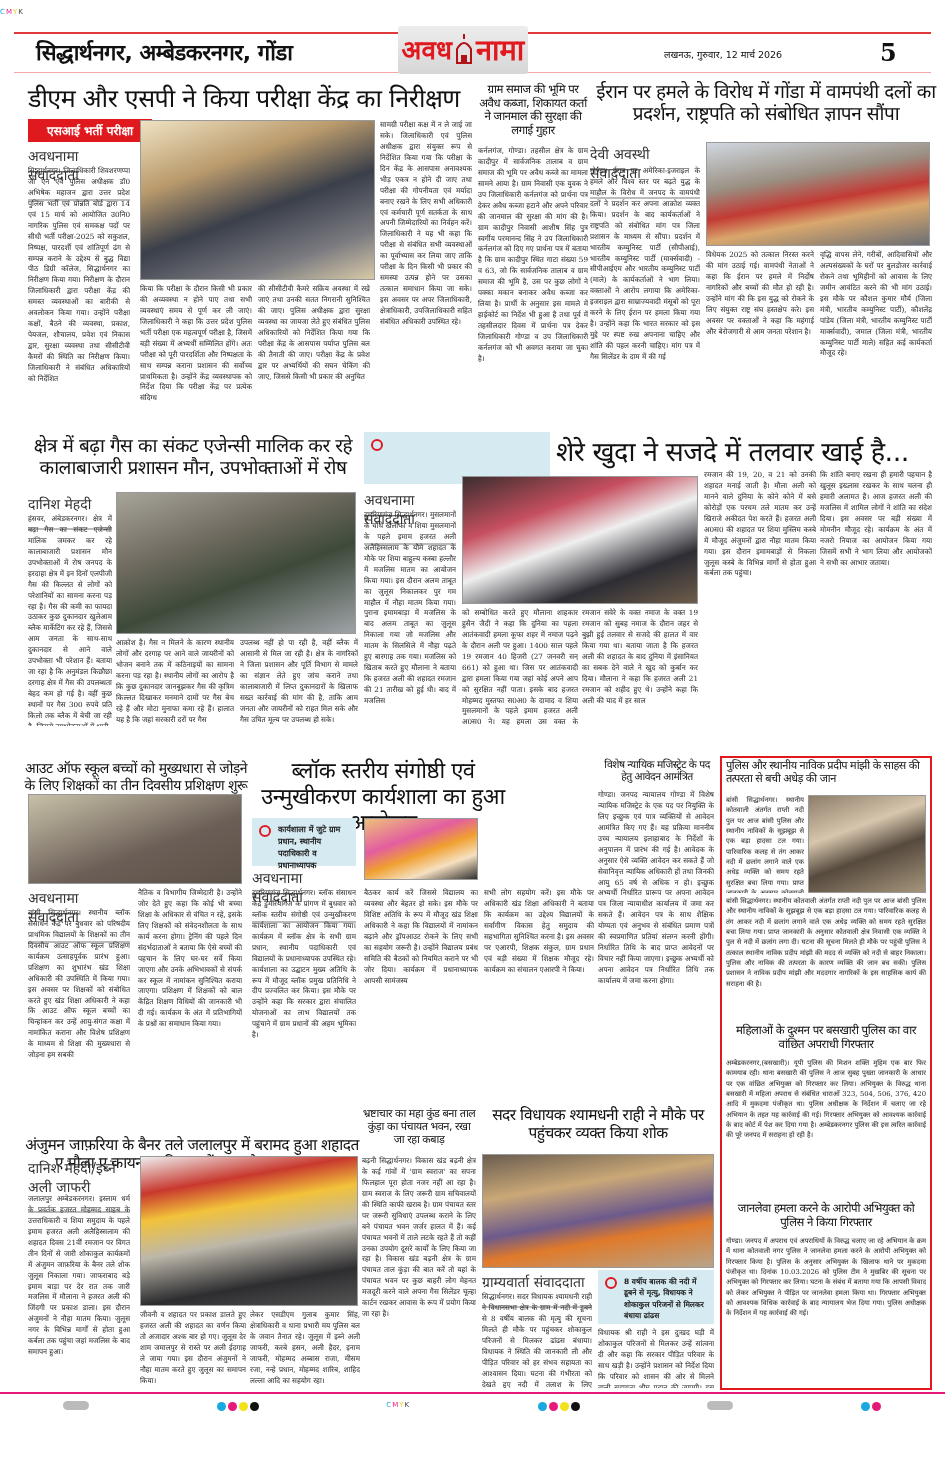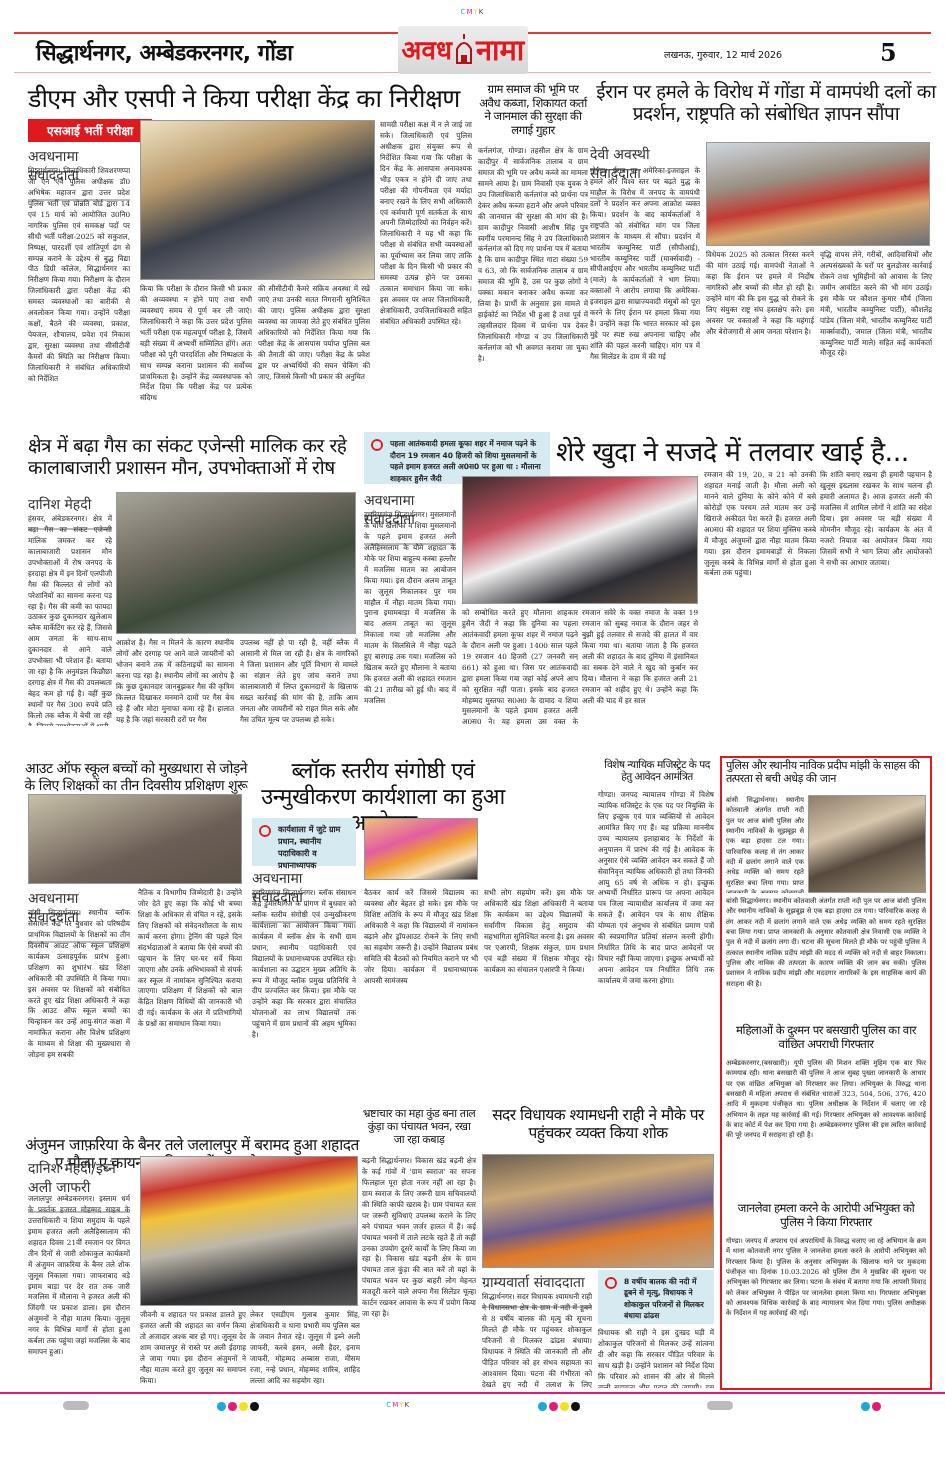--- a/index.html
+++ b/index.html
@@ -1,18 +1,18 @@
 <!DOCTYPE html>
 <html><head>
 <meta charset="utf-8">
 <style>
 *{box-sizing:border-box;margin:0;padding:0}
 body{width:945px;height:1473px;background:#fff;font-family:"DejaVu Sans",sans-serif;color:#111;position:relative;overflow:hidden}
 .abs{position:absolute}
-.cmyk{font-size:7px;letter-spacing:1px;color:#888;text-align:center}
+.cmyk{font-size:7px;letter-spacing:1px;color:#888;}
 .cmyk .c{color:#19a9e0}.cmyk .m{color:#e6197a}.cmyk .y{color:#e8d21a}.cmyk .k{color:#444}
 .redline{height:2px;background:#e23a3a}
 .hl{font-family:"DejaVu Sans",sans-serif;font-weight:normal;color:#111;line-height:1.18;letter-spacing:-0.5px}
 .body{font-family:"DejaVu Serif",serif;font-size:7.2px;line-height:1.52;color:#222;text-align:justify}
 .byline{font-size:14px;font-family:"DejaVu Serif",serif;color:#333;padding-bottom:15px;border-bottom:2px solid #bbb;margin-bottom:24px}
 .photo{background:linear-gradient(135deg,#8a8070,#c9b79b 40%,#6b5d4d 70%,#a89880);border:1px solid #999}
 .ph1{background:linear-gradient(160deg,#efe2c2 0%,#b99a6c 30%,#3a3f4a 55%,#7a7a80 80%,#d8c9a8 100%)}
 .ph2{background:linear-gradient(170deg,#d0d8e0 0%,#9a8f82 35%,#c23a34 55%,#d9a76d 70%,#6a6e74 100%)}
 .ph3{background:linear-gradient(160deg,#a7a49a 0%,#6f6a5f 35%,#3d4a3a 60%,#9fa3a8 100%)}
 .ph4{background:linear-gradient(160deg,#3a2e2e 0%,#c64f5f 30%,#efefef 50%,#2d2d34 75%,#6f5d4a 100%)}
@@ -63,30 +63,29 @@
 <div class="abs hl" style="left:478px;top:83px;width:110px;font-size:11.5px;text-align:center">ग्राम समाज की भूमि पर अवैध कब्जा, शिकायत कर्ता ने जानमाल की सुरक्षा की लगाई गुहार</div>
 <div class="abs body" style="left:478px;top:146px;width:110px;height:278px;overflow:hidden">कर्नलगंज, गोण्डा। तहसील क्षेत्र के ग्राम कादीपुर में सार्वजनिक तालाब व ग्राम समाज की भूमि पर अवैध कब्जे का मामला सामने आया है। ग्राम निवासी एक युवक ने उप जिलाधिकारी कर्नलगंज को प्रार्थना पत्र देकर अवैध कब्जा हटाने और अपने परिवार की जानमाल की सुरक्षा की मांग की है। ग्राम कादीपुर निवासी आशीष सिंह पुत्र स्वर्गीय परमानन्द सिंह ने उप जिलाधिकारी कर्नलगंज को दिए गए प्रार्थना पत्र में बताया है कि ग्राम कादीपुर स्थित गाटा संख्या 59 व 63, जो कि सार्वजनिक तालाब व ग्राम समाज की भूमि है, उस पर कुछ लोगों ने पक्का मकान बनाकर अवैध कब्जा कर लिया है। प्रार्थी के अनुसार इस मामले में हाईकोर्ट का निर्देश भी हुआ है तथा पूर्व में तहसीलदार दिवस में प्रार्थना पत्र देकर जिलाधिकारी गोण्डा व उप जिलाधिकारी कर्नलगंज को भी अवगत कराया जा चुका है।</div>
 
 <div class="abs hl" style="left:596px;top:80px;width:340px;font-size:19px;text-align:center">ईरान पर हमले के विरोध में गोंडा में वामपंथी दलों का प्रदर्शन, राष्ट्रपति को संबोधित ज्ञापन सौंपा</div>
 <div class="abs byline" style="left:590px;top:144px;width:110px">देवी अवस्थी संवाददाता</div>
 <div class="abs body" style="left:590px;top:166px;width:110px;height:258px;overflow:hidden">गोण्डा। ईरान पर अमेरिका-इजराइल के हमले और विश्व स्तर पर बढ़ते युद्ध के माहौल के विरोध में जनपद के वामपंथी दलों ने प्रदर्शन कर अपना आक्रोश व्यक्त किया। प्रदर्शन के बाद कार्यकर्ताओं ने राष्ट्रपति को संबोधित मांग पत्र जिला प्रशासन के माध्यम से सौंपा। प्रदर्शन में भारतीय कम्युनिस्ट पार्टी (सीपीआई), भारतीय कम्युनिस्ट पार्टी (मार्क्सवादी) - सीपीआईएम और भारतीय कम्युनिस्ट पार्टी (माले) के कार्यकर्ताओं ने भाग लिया। वक्ताओं ने आरोप लगाया कि अमेरिका-इजराइल द्वारा साम्राज्यवादी मंसूबों को पूरा करने के लिए ईरान पर हमला किया गया है। उन्होंने कहा कि भारत सरकार को इस मुद्दे पर स्पष्ट रुख अपनाना चाहिए और शांति की पहल करनी चाहिए। मांग पत्र में गैस सिलेंडर के दाम में की गई</div>
 <div class="abs photo ph2" style="left:706px;top:142px;width:224px;height:104px"></div>
 <div class="abs body" style="left:706px;top:250px;width:108px;height:174px;overflow:hidden">विधेयक 2025 को तत्काल निरस्त करने की मांग उठाई गई। वामपंथी नेताओं ने कहा कि ईरान पर हमले में निर्दोष नागरिकों और बच्चों की मौत हो रही है। उन्होंने मांग की कि इस युद्ध को रोकने के लिए संयुक्त राष्ट्र संघ हस्तक्षेप करे। इस अवसर पर वक्ताओं ने कहा कि महंगाई और बेरोजगारी से आम जनता परेशान है।</div>
 <div class="abs body" style="left:820px;top:250px;width:112px;height:174px;overflow:hidden">वृद्धि वापस लेने, गरीबों, आदिवासियों और अल्पसंख्यकों के घरों पर बुलडोजर कार्रवाई रोकने तथा भूमिहीनों को आवास के लिए जमीन आवंटित करने की भी मांग उठाई। इस मौके पर कौशल कुमार मौर्य (जिला मंत्री, भारतीय कम्युनिस्ट पार्टी), कौशलेंद्र पांडेय (जिला मंत्री, भारतीय कम्युनिस्ट पार्टी मार्क्सवादी), जमाल (जिला मंत्री, भारतीय कम्युनिस्ट पार्टी माले) सहित कई कार्यकर्ता मौजूद रहे।</div>
 
-<div class="abs hl" style="left:28px;top:434px;width:330px;font-size:19px;">क्षेत्र में बढ़ा गैस का संकट एजेन्सी मालिक कर रहे कालाबाजारी प्रशासन मौन, उपभोक्ताओं में रोष</div>
+<div class="abs hl" style="left:28px;top:434px;width:330px;font-size:19px;text-align:center">क्षेत्र में बढ़ा गैस का संकट एजेन्सी मालिक कर रहे कालाबाजारी प्रशासन मौन, उपभोक्ताओं में रोष</div>
 <div class="abs byline" style="left:28px;top:494px;width:84px">दानिश मेहदी</div>
 <div class="abs body" style="left:28px;top:514px;width:84px;height:212px;overflow:hidden">हंसवर, अंबेडकरनगर। क्षेत्र में बढ़ा गैस का संकट एजेन्सी मालिक जमकर कर रहे कालाबाजारी प्रशासन मौन उपभोक्ताओं में रोष जनपद के हरदाहा क्षेत्र में इन दिनों एलपीजी गैस की किल्लत से लोगों को परेशानियों का सामना करना पड़ रहा है। गैस की कमी का फायदा उठाकर कुछ दुकानदार खुलेआम ब्लैक मार्केटिंग कर रहे हैं, जिससे आम जनता के साथ-साथ दुकानदार से आने वाले उपभोक्ता भी परेशान हैं। बताया जा रहा है कि अनुमंडल किछौछा दरगाह क्षेत्र में गैस की उपलब्धता बेहद कम हो गई है। वहीं कुछ स्थानों पर गैस 300 रुपये प्रति किलो तक ब्लैक में बेची जा रही है, जिससे उपभोक्ताओं में भारी</div>
 <div class="abs photo ph3" style="left:116px;top:492px;width:240px;height:142px"></div>
 <div class="abs body" style="left:116px;top:638px;width:118px;height:88px;overflow:hidden">आक्रोश है। गैस न मिलने के कारण स्थानीय लोगों और दरगाह पर आने वाले जायरीनों को भोजन बनाने तक में कठिनाइयों का सामना करना पड़ रहा है। स्थानीय लोगों का आरोप है कि कुछ दुकानदार जानबूझकर गैस की कृत्रिम किल्लत दिखाकर मनमाने दामों पर गैस बेच रहे हैं और मोटा मुनाफा कमा रहे हैं। हालात यह है कि जहां सरकारी दरों पर गैस</div>
 <div class="abs body" style="left:240px;top:638px;width:118px;height:88px;overflow:hidden">उपलब्ध नहीं हो पा रही है, वहीं ब्लैक में आसानी से मिल जा रही है। क्षेत्र के नागरिकों ने जिला प्रशासन और पूर्ति विभाग से मामले का संज्ञान लेते हुए जांच कराने तथा कालाबाजारी में लिप्त दुकानदारों के खिलाफ सख्त कार्रवाई की मांग की है, ताकि आम जनता और जायरीनों को राहत मिल सके और गैस उचित मूल्य पर उपलब्ध हो सके।</div>
 
 <div class="pullbox" style="left:364px;top:432px;width:186px;height:52px;font-size:7.5px;line-height:1.55">
   <span class="ring"></span>
-  <span>पहला आतंकवादी हमला कूफा शहर में नमाज पढ़ने के दौरान 19 रमजान 40 हिजरी को शिया मुसलमानों के पहले इमाम हजरत अली अ0स0 पर हुआ था : मौलाना शाहकार हुसैन जैदी</span>
 </div>
 <div class="abs hl" style="left:556px;top:436px;width:380px;font-size:27px">शेरे खुदा ने सजदे में तलवार खाई है...</div>
 <div class="abs byline" style="left:364px;top:490px;width:92px">अवधनामा संवाददाता</div>
 <div class="abs body" style="left:364px;top:510px;width:92px;height:216px;overflow:hidden">डुमरियागंज सिद्धार्थनगर। मुसलमानों के चौथे खलीफा व शिया मुसलमानों के पहले इमाम हजरत अली अलैहिस्सलाम के यौमे शहादत के मौके पर शिया बाहुल्य कस्बा हल्लौर में मजलिस मातम का आयोजन किया गया। इस दौरान अलम ताबूत का जुलूस निकालकर पुर गम माहौल में नौहा मातम किया गया। पुराना इमामबाड़ा में मजलिस के बाद अलम ताबूत का जुलूस निकाला गया जो मजलिस और मातम के सिलसिले में नौहा पढ़ते हुए बारगाह तक गया। मजलिस को खिताब करते हुए मौलाना ने बताया कि हजरत अली की शहादत रमजान की 21 तारीख को हुई थी। बाद में मजलिस</div>
 <div class="abs photo ph4" style="left:462px;top:476px;width:236px;height:128px"></div>
 <div class="abs body" style="left:462px;top:608px;width:116px;height:118px;overflow:hidden">को सम्बोधित करते हुए मौलाना शाहकार हुसैन जैदी ने कहा कि दुनिया का पहला आतंकवादी हमला कूफा शहर में नमाज पढ़ने के दौरान अली पर हुआ। 1400 साल पहले 19 रमजान 40 हिजरी (27 जनवरी सन् 661) को हुआ था। जिस पर आतंकवादी द्वारा हमला किया गया जहां कोई अपने आप को सुरक्षित नहीं पाता। इसके बाद हजरत मोहम्मद मुस्तफा स0अ0 के दामाद व शिया मुसलमानों के पहले इमाम हजरत अली अ0स0 ने। यह हमला उस वक्त के आतंकवादियों के सरगना अब्दुर्रहमान इब्ने मुल्जिम</div>
 <div class="abs body" style="left:582px;top:608px;width:116px;height:118px;overflow:hidden">रमजान सवेरे के वक्त नमाज के वक्त 19 रमजान को सुबह नमाज के दौरान जहर से बुझी हुई तलवार से सजदे की हालत में वार किया गया था। बताया जाता है कि हजरत अली की शहादत के बाद दुनिया में इंसानियत का सबक देने वाले ने खुद को कुर्बान कर दिया। मौलाना ने कहा कि हजरत अली 21 रमजान को शहीद हुए थे। उन्होंने कहा कि अली की याद में हर साल</div>
 <div class="abs body" style="left:704px;top:470px;width:112px;height:256px;overflow:hidden">रमजान की 19, 20, व 21 को उनकी शहादत मनाई जाती है। मौला अली को मानने वाले दुनिया के कोने कोने में बसे कोरोड़ों एक परचम तले मातम कर उन्हें खिराजे अकीदत पेश करते हैं। हजरत अली अ0स0 की शहादत पर शिया मुस्लिम कस्बे में मौजूद अंजुमनों द्वारा नौहा मातम किया गया। इस दौरान इमामबाड़ों से निकला जुलूस कस्बे के विभिन्न मार्गों से होता हुआ कर्बला तक पहुंचा।</div>
 <div class="abs body" style="left:820px;top:470px;width:112px;height:256px;overflow:hidden">कि शांति बनाए रखना ही हमारी पहचान है खुलूस इख्लास रखकर के साथ चलना ही हमारी अलामत है। आज हजरत अली की मजलिस में शामिल लोगों ने शांति का संदेश दिया। इस अवसर पर बड़ी संख्या में मोमनीन मौजूद रहे। कार्यक्रम के अंत में नजरो नियाज का आयोजन किया गया जिसमें सभी ने भाग लिया और आयोजकों ने सभी का आभार जताया।</div>
 

